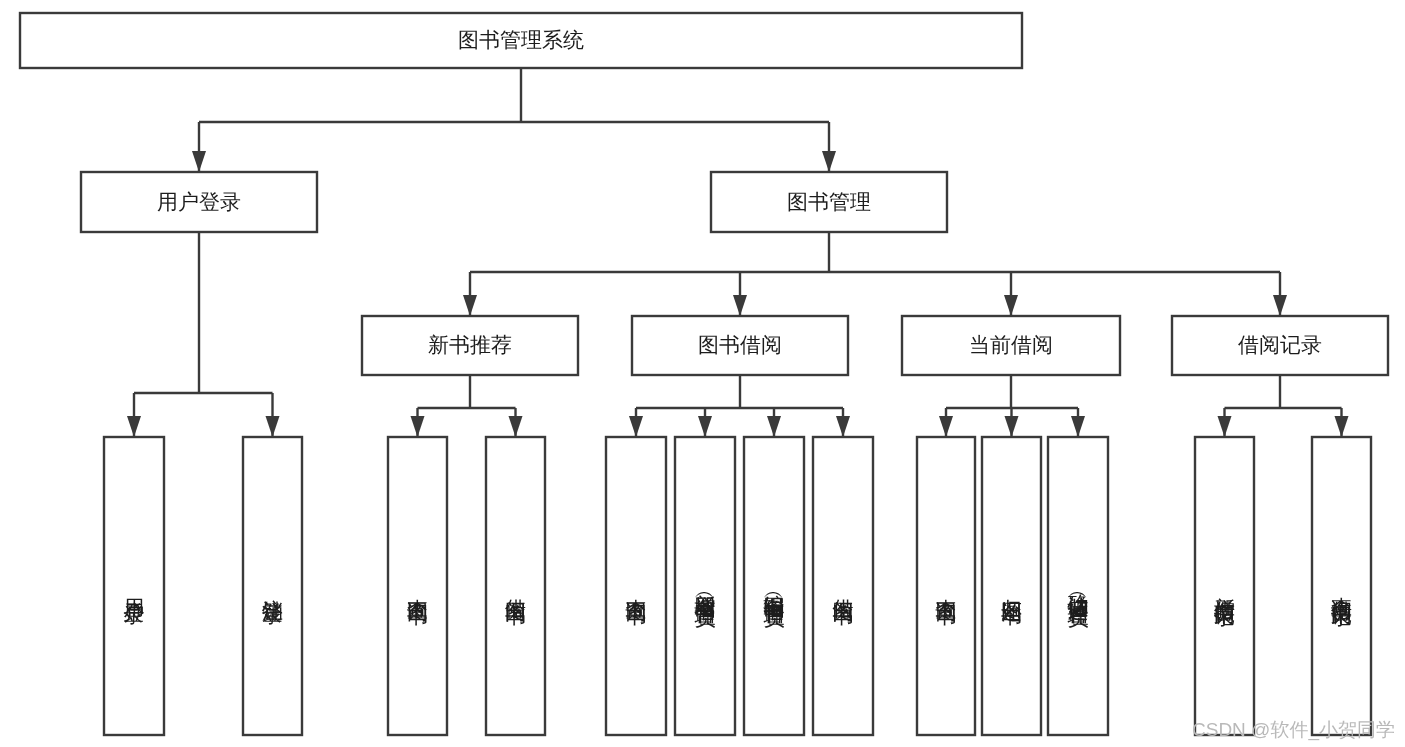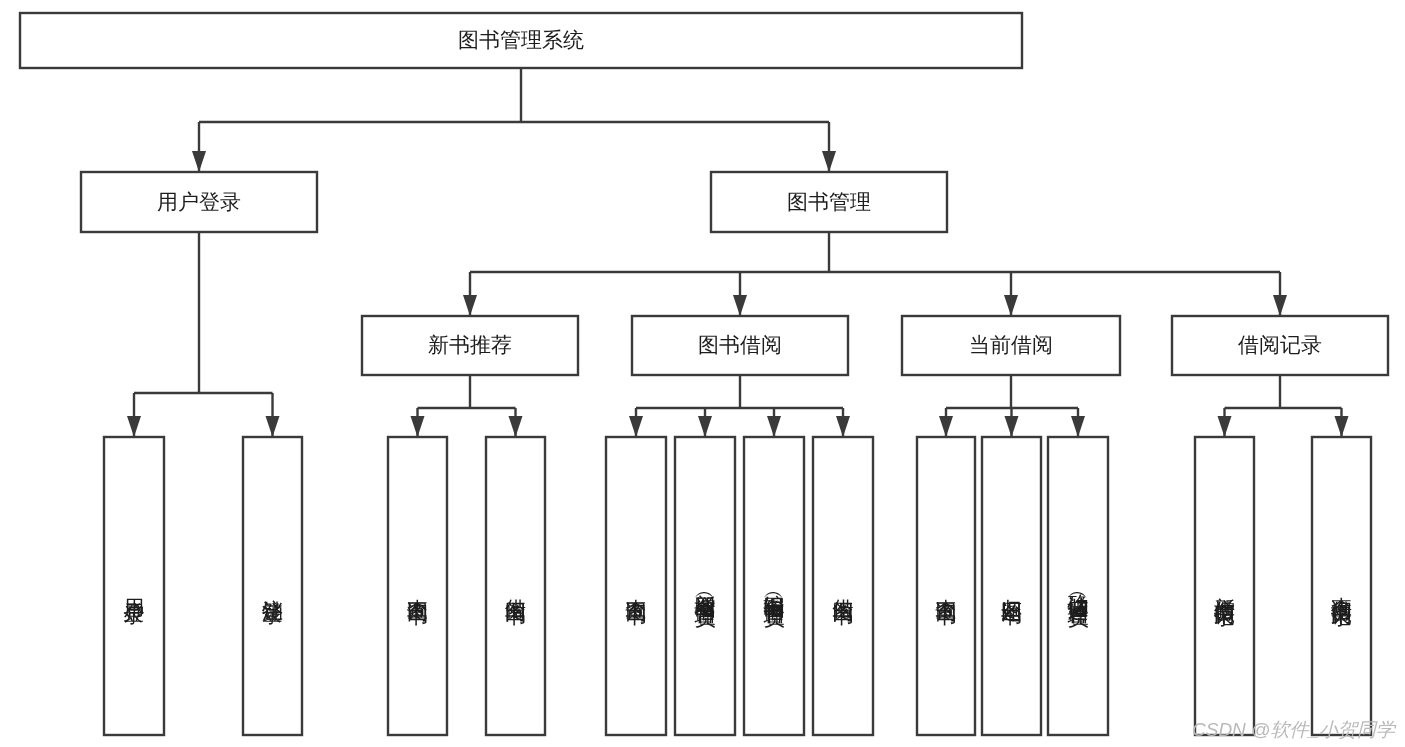--- a/index.html
+++ b/index.html
@@ -176,14 +176,14 @@
       <div class="node-label-v" style="left: 606px; top: 437px; width: 60px; height: 298px;">查询图书</div>
       <div class="node-label-v" style="left: 675px; top: 437px; width: 60px; height: 298px;">新增图书（管理员）</div>
       <div class="node-label-v" style="left: 744px; top: 437px; width: 60px; height: 298px;">编辑图书（管理员）</div>
       <div class="node-label-v" style="left: 813px; top: 437px; width: 60px; height: 298px;">借阅图书</div>
       <div class="node-label-v" style="left: 917px; top: 437px; width: 58px; height: 298px;">查询图书</div>
       <div class="node-label-v" style="left: 982px; top: 437px; width: 59px; height: 298px;">归还图书</div>
       <div class="node-label-v" style="left: 1048px; top: 437px; width: 60px; height: 298px;">确认归还（管理员）</div>
       <div class="node-label-v" style="left: 1195px; top: 437px; width: 59px; height: 298px;">新增借阅记录</div>
       <div class="node-label-v" style="left: 1312px; top: 437px; width: 59px; height: 298px;">查询借阅记录</div>
     </div>
-  <div class="watermark" style="left: 1192px; top: 717px; font-style: italic;">CSDN @软件_小贺同学</div>
+  <div class="watermark" style="left: 1192px; top: 717px;">CSDN @软件_小贺同学</div>
 </div>
 
 </body></html>

